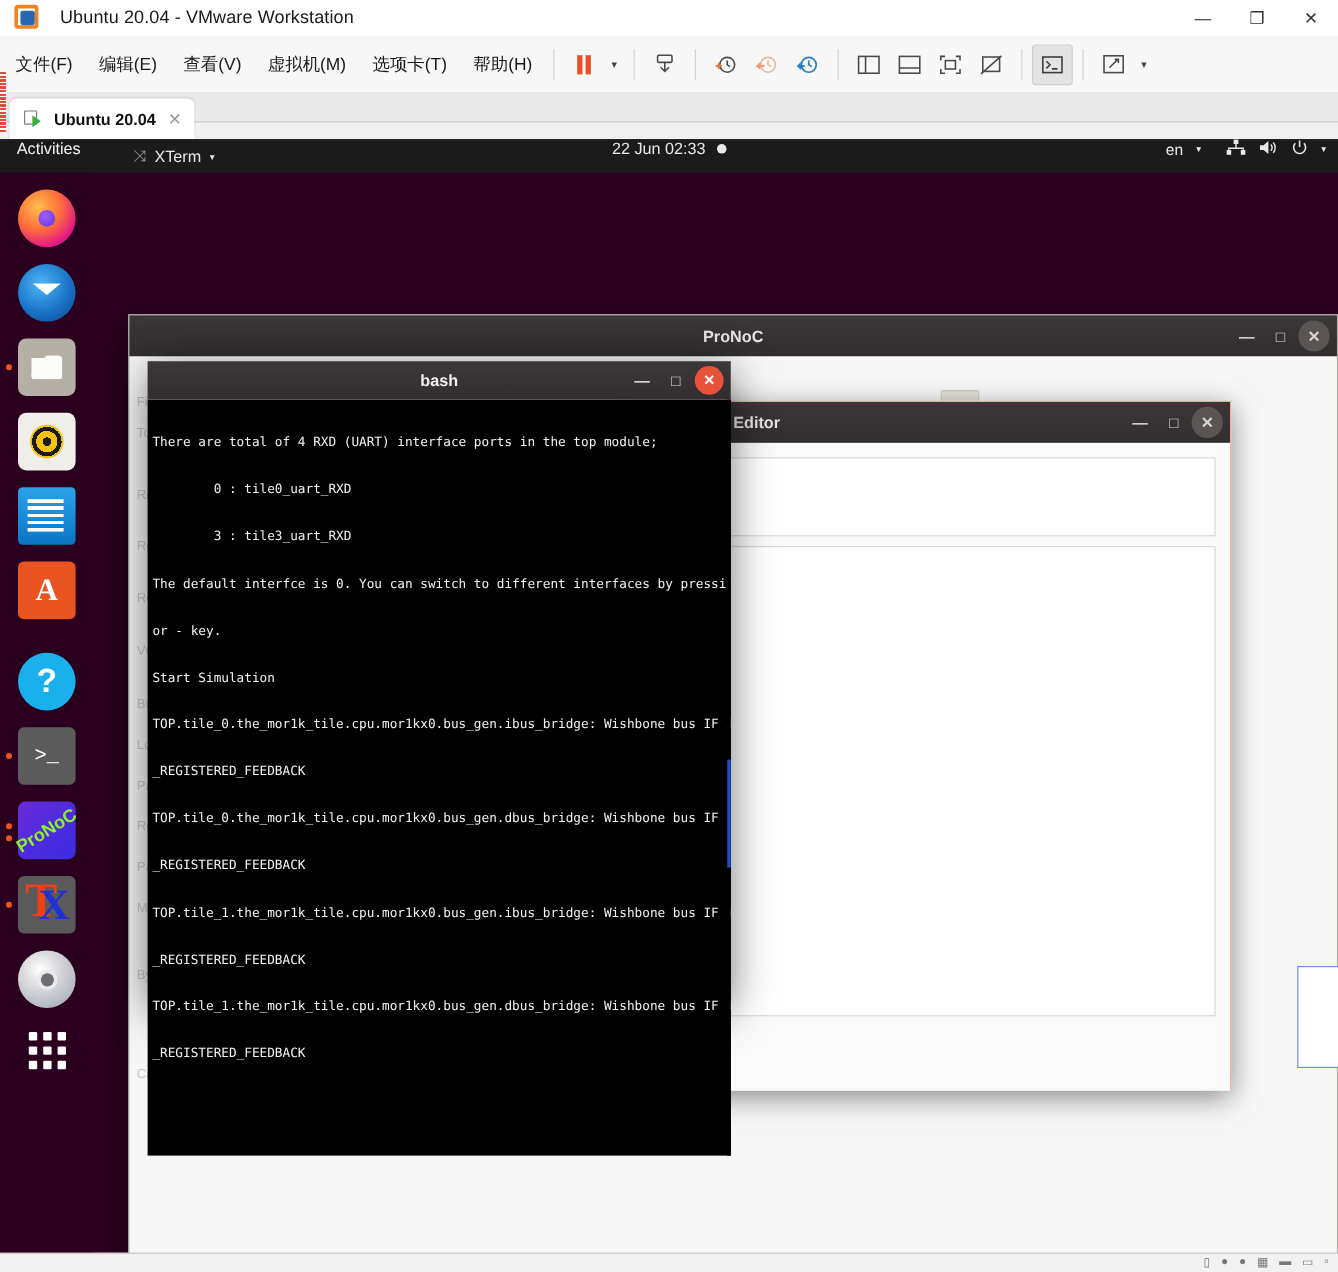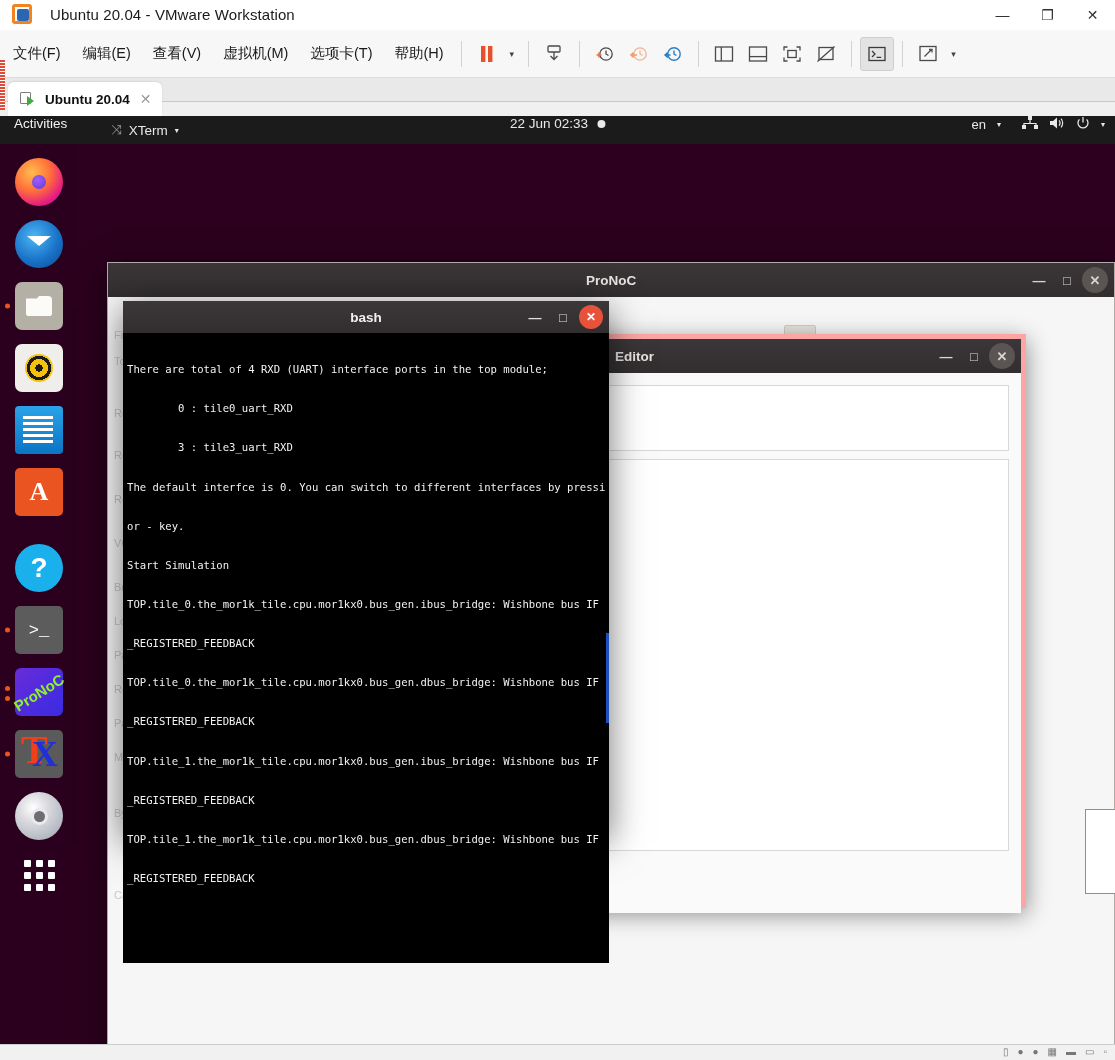--- a/index.html
+++ b/index.html
@@ -189,21 +189,21 @@
     position: absolute; width: 32px; height: 28px; background: #e4e2da;
     border: 1px solid #cfcbbf; border-radius: 2px;
   }
   .mesh-chip { position:absolute; width:16px; height:12px; background:#d9a602; border:1px solid #8a6a00;}
   .mesh-chip2{ position:absolute; width:9px; height:9px; background:#6f7a1c;}
   .mesh-bar { position:absolute; width:6px; height:14px; background:#7b1b7b;}
 
   
   .editor-win {
     position: absolute; left: 520px; top: 218px; width: 506px; height: 574px;
-    background: #fbfbfb; border: 5px solid #fca5a5; box-shadow: 0 6px 22px rgba(0,0,0,.45);
+    background: #fbfbfb; border: 1px solid #fca5a5; box-shadow: 0 6px 22px rgba(0,0,0,.45);
   }
   .editor-header {
     height: 34px; background: linear-gradient(#3b3738,#322e2f); color:#e6e3e1;
     display:flex; align-items:center; position: relative; font-size: 13.5px; font-weight: bold;
   }
   .editor-title { position: absolute; left: 90px; }
   .editor-body { height: 540px; background: #fafafa; padding: 12px; }
   .ed-pane {
     border: 1px solid #d8d8d8; background:#fff; height: 66px; margin-bottom: 8px;
   }

